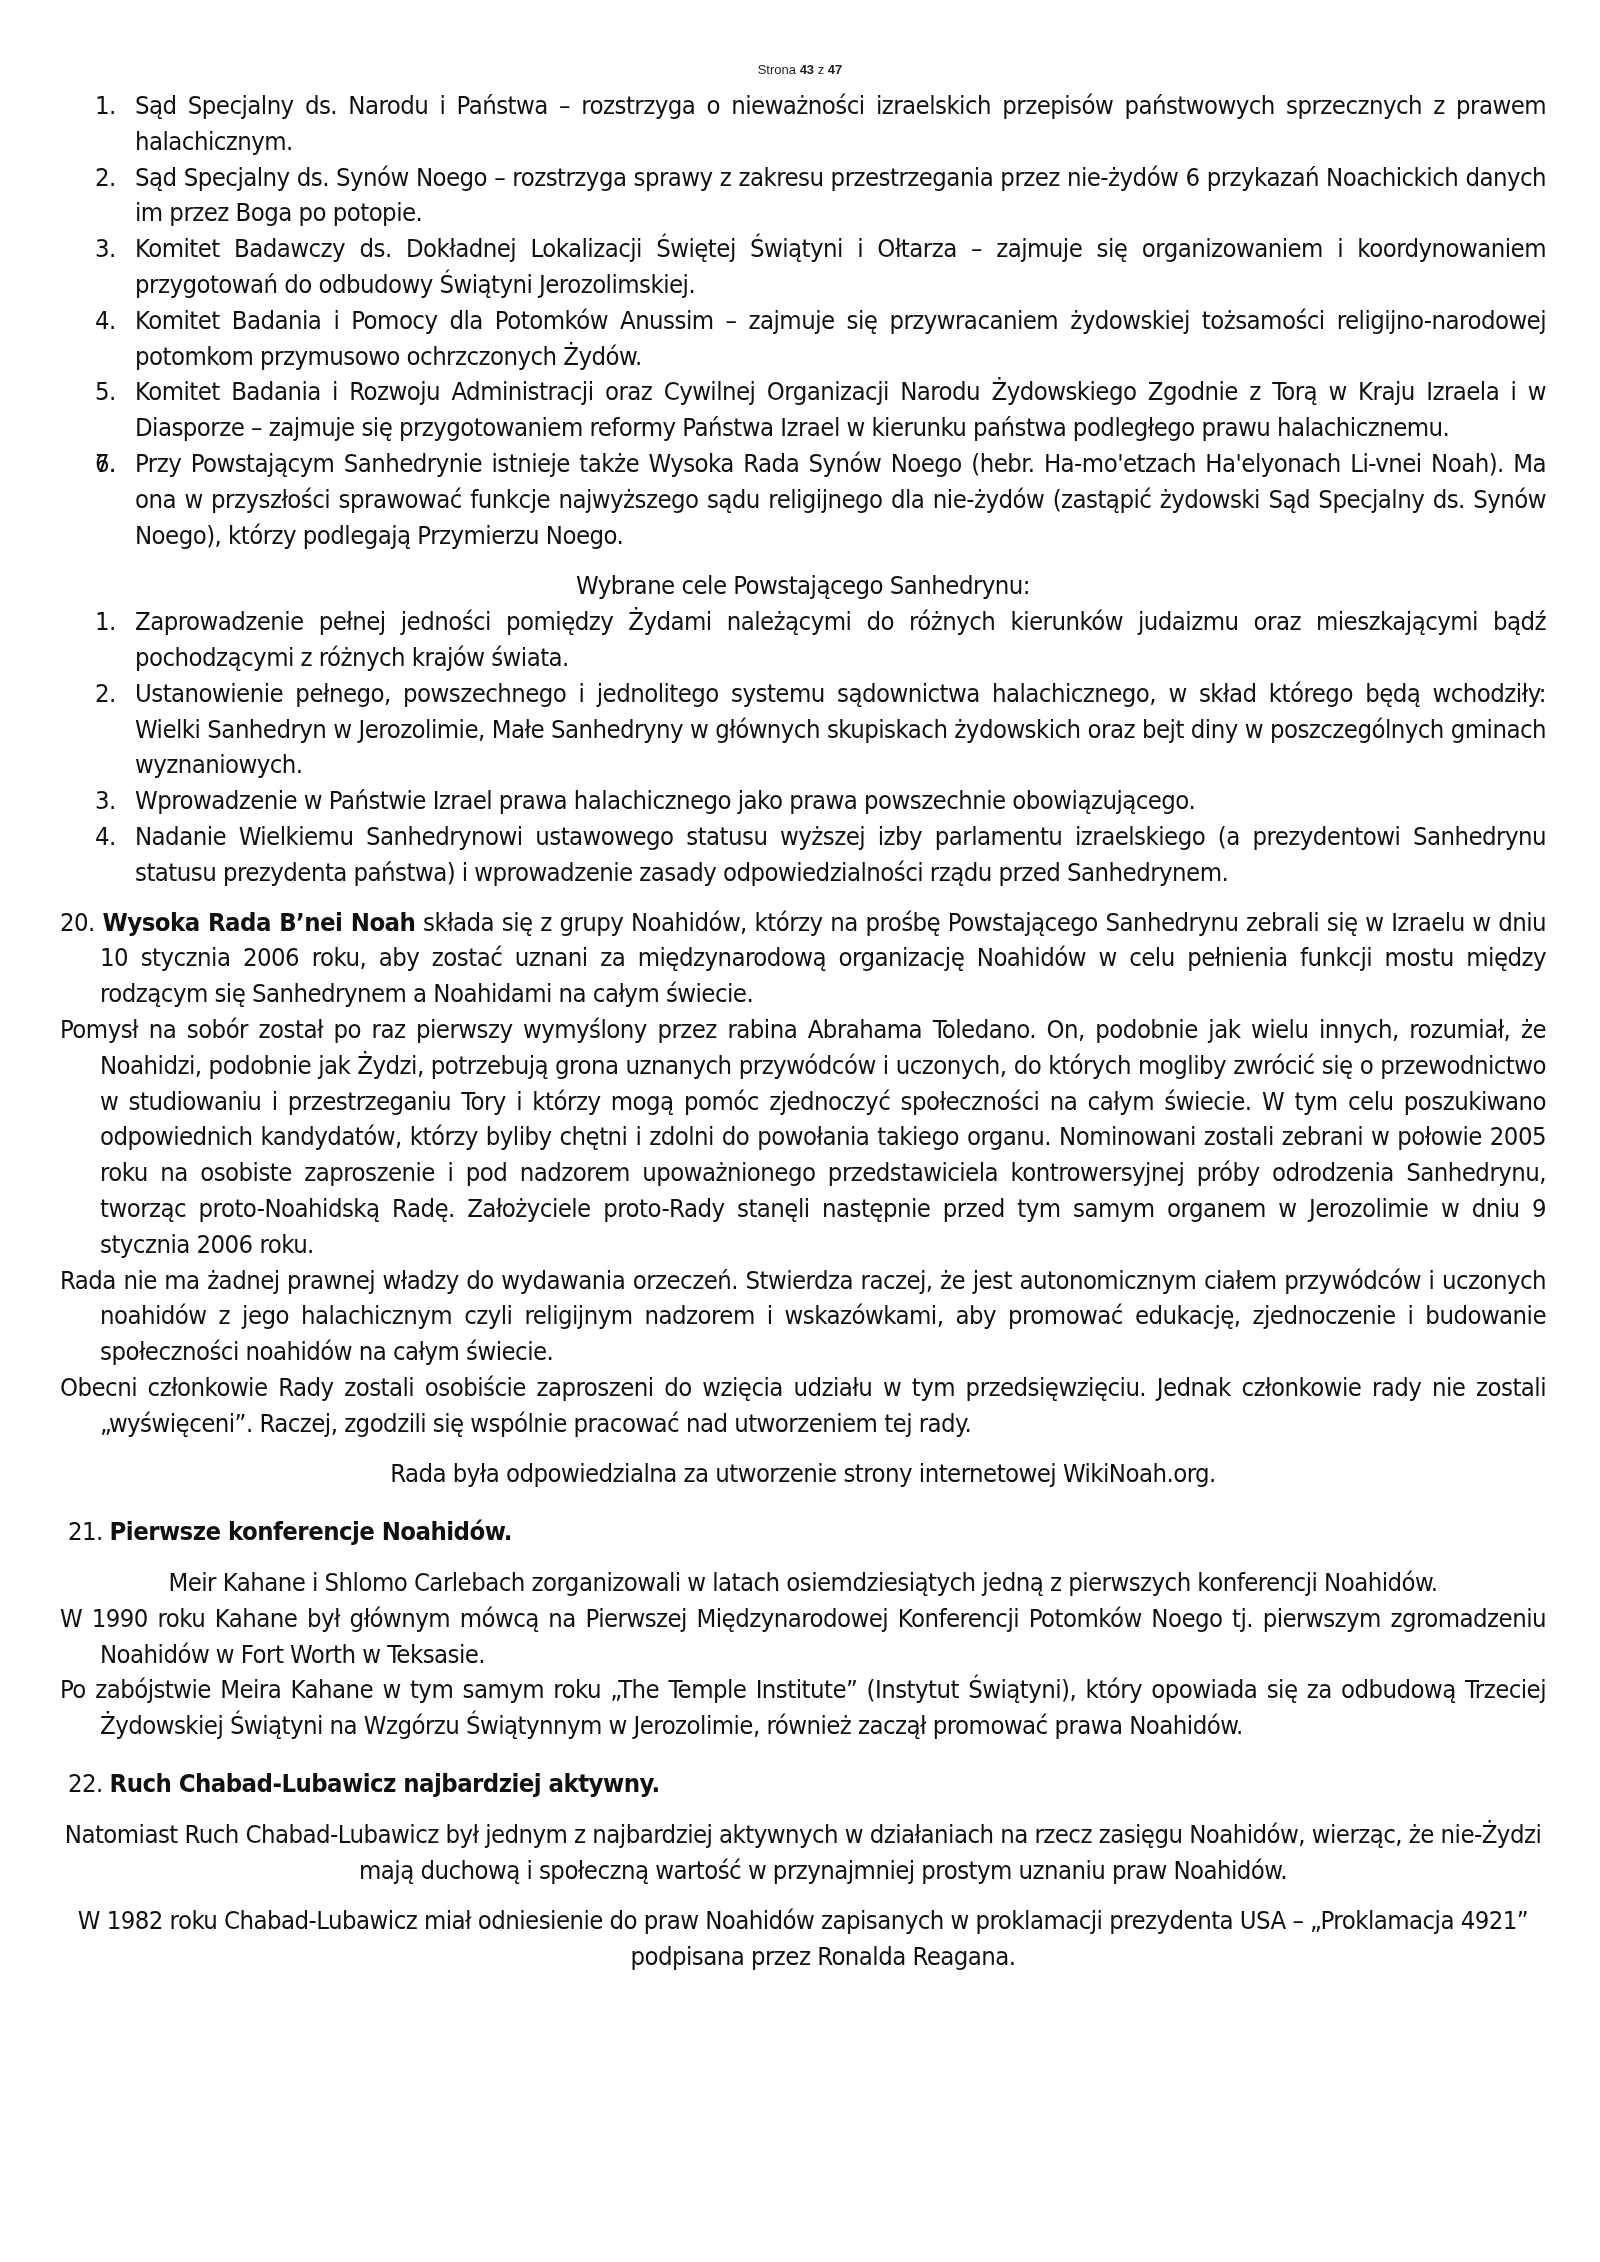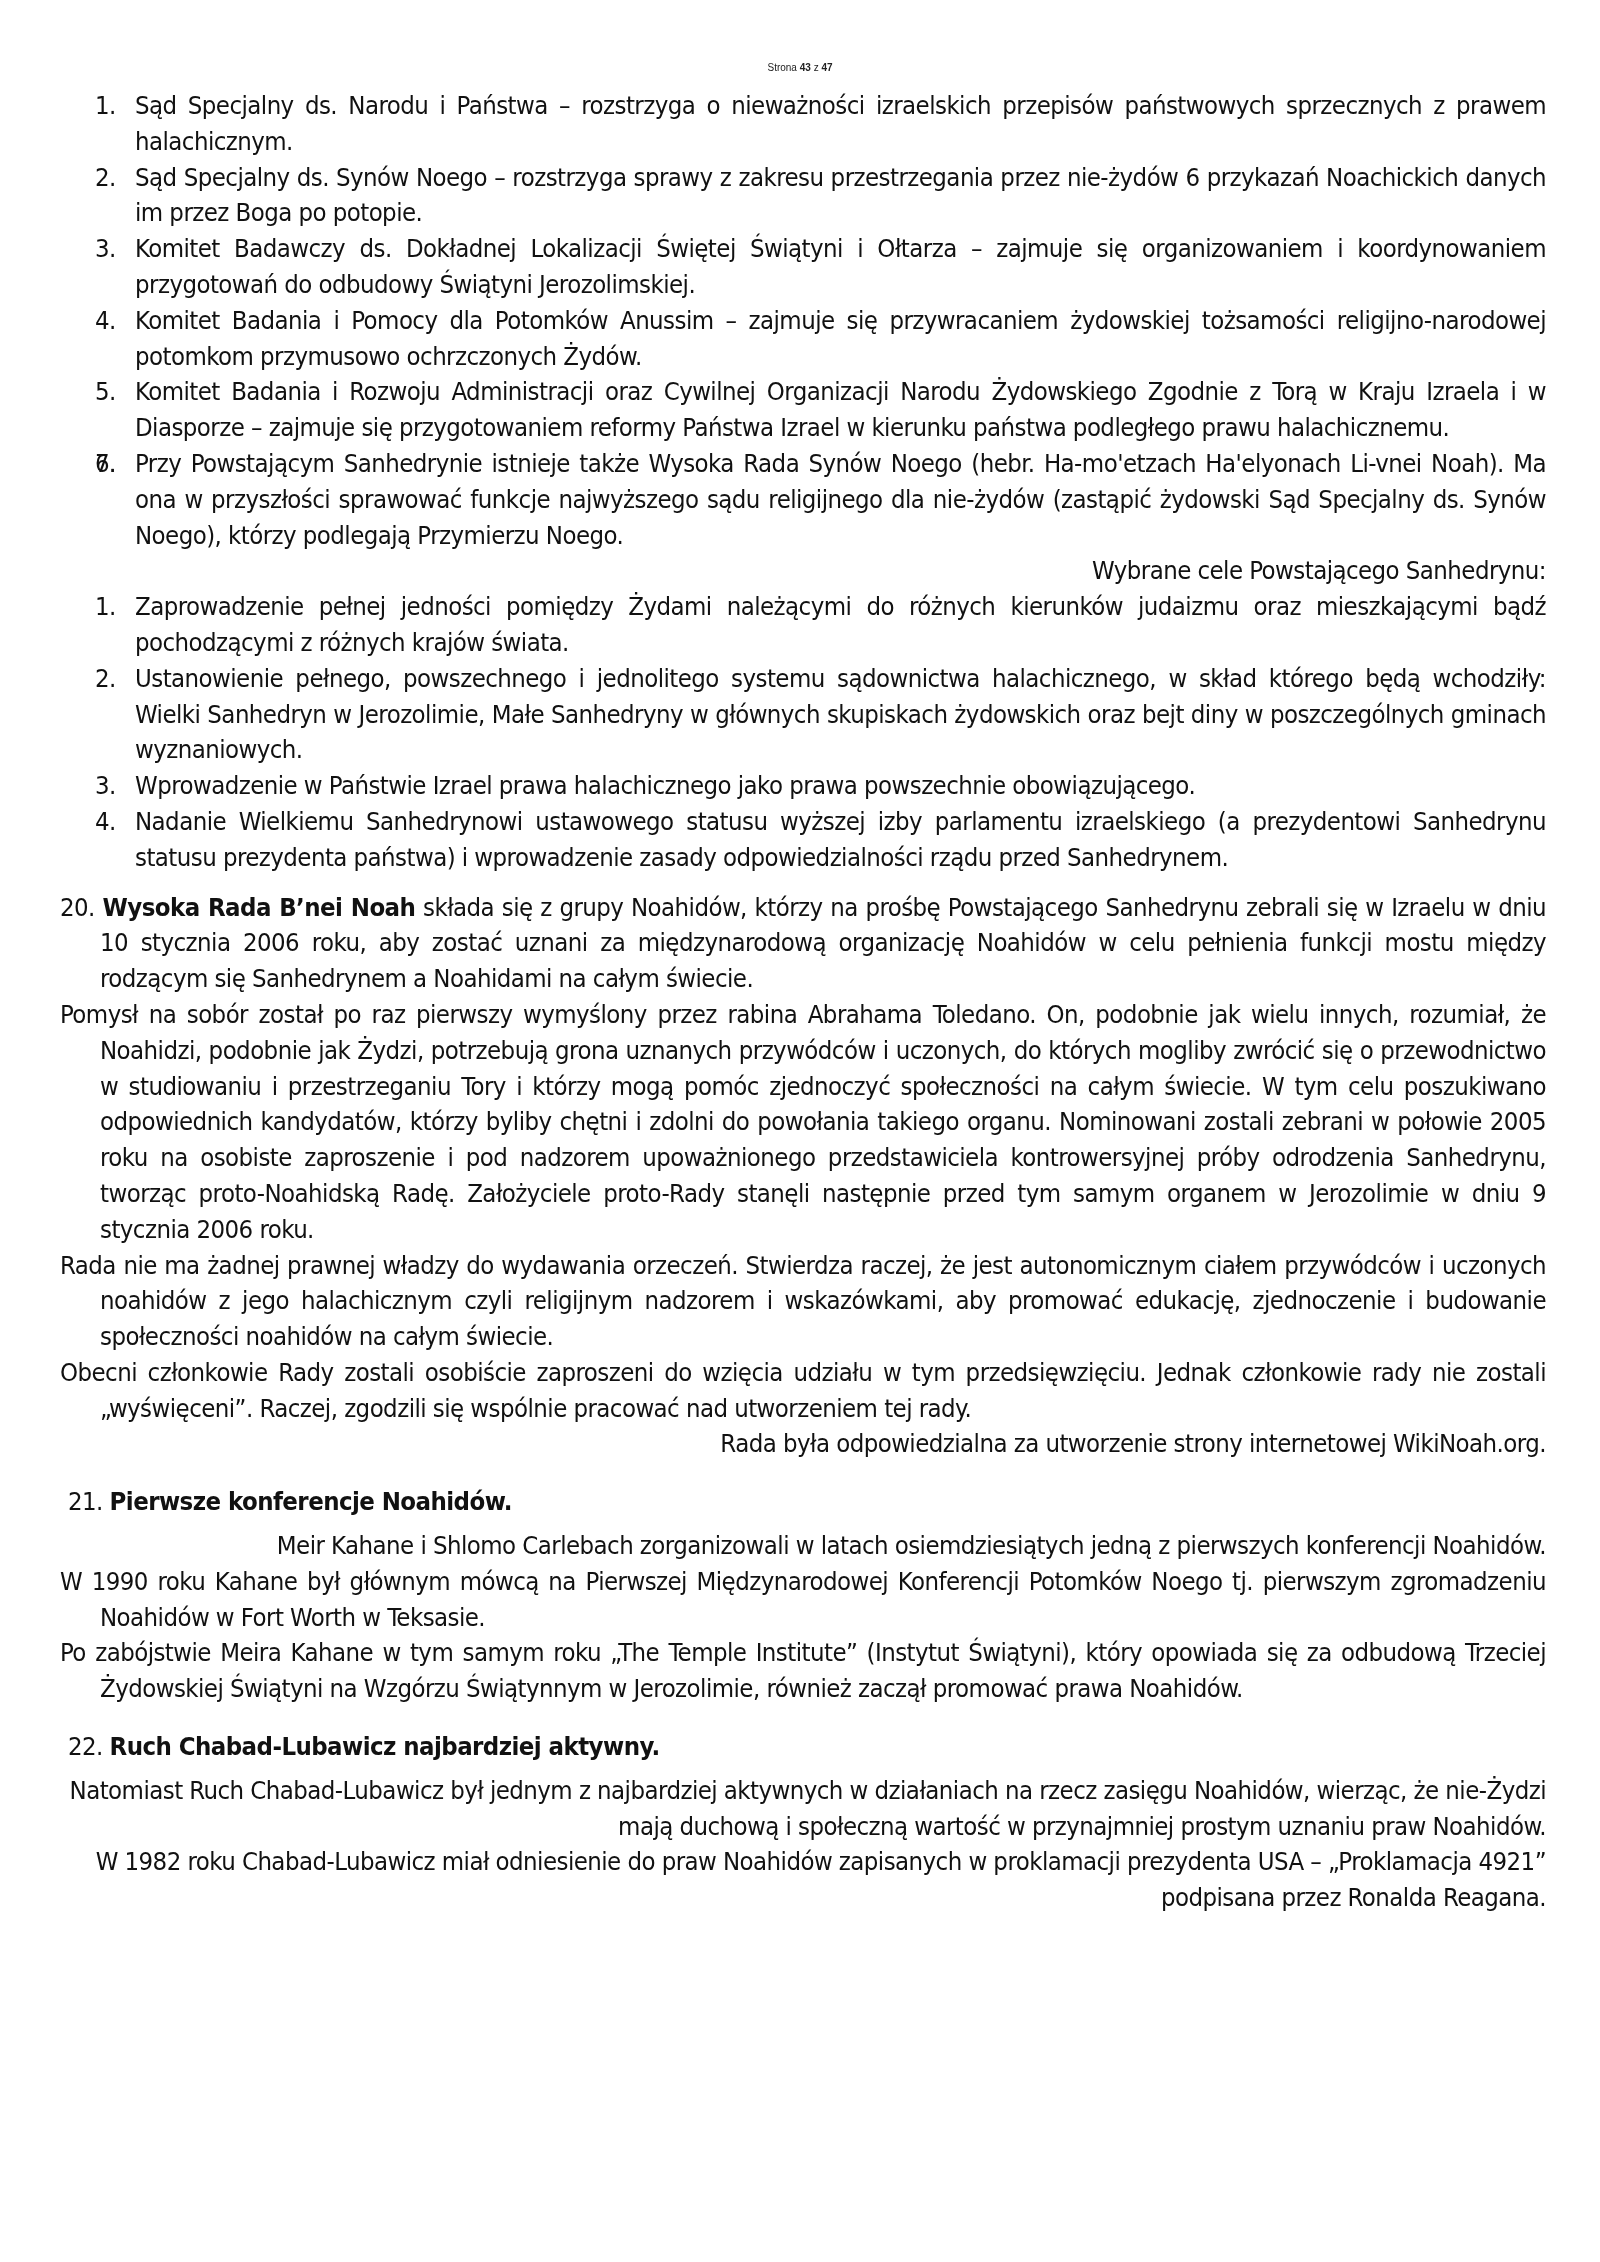--- a/index.html
+++ b/index.html
@@ -4,36 +4,36 @@
 <style>
   html, body { margin: 0; padding: 0; background: #ffffff; }
   body {
     width: 1600px; height: 2262px; position: relative; overflow: hidden;
     font-family: "DejaVu Sans Condensed", "DejaVu Sans", sans-serif;
     color: #111111;
   }
   .page-header {
     position: absolute; top: 62px; left: 0; width: 1600px; text-align: center;
     font-family: "Liberation Sans Narrow", "Liberation Sans", sans-serif;
-    font-size: 10px; color: #222;
+    font-size: 13px; color: #222;
   }
   .page-header b { font-weight: bold; }
   .content {
     position: absolute; top: 88px; left: 60px; width: 1486px;
     font-size: 25.5px; line-height: 35.8px; letter-spacing: -0.55px;
   }
   .ol { margin: 0; padding: 0; list-style: none; }
   .ol li {
     position: relative; padding-left: 75px; text-align: justify;
   }
   .ol li .num { position: absolute; left: 35px; top: 0; }
   .para {
     padding-left: 40px; text-indent: -40px; text-align: justify; margin: 0;
   }
-  .para.left { text-align: right; }
+  .para.left { text-align: center; margin-top: 15px; }
   .gap { height: 14px; }
   .heading { margin: 8px; }
   .heading b { font-weight: bold; }
 </style>
 </head>
 <body>
 
 <div class="page-header">
   <span>Strona</span>
   <b>43</b>

